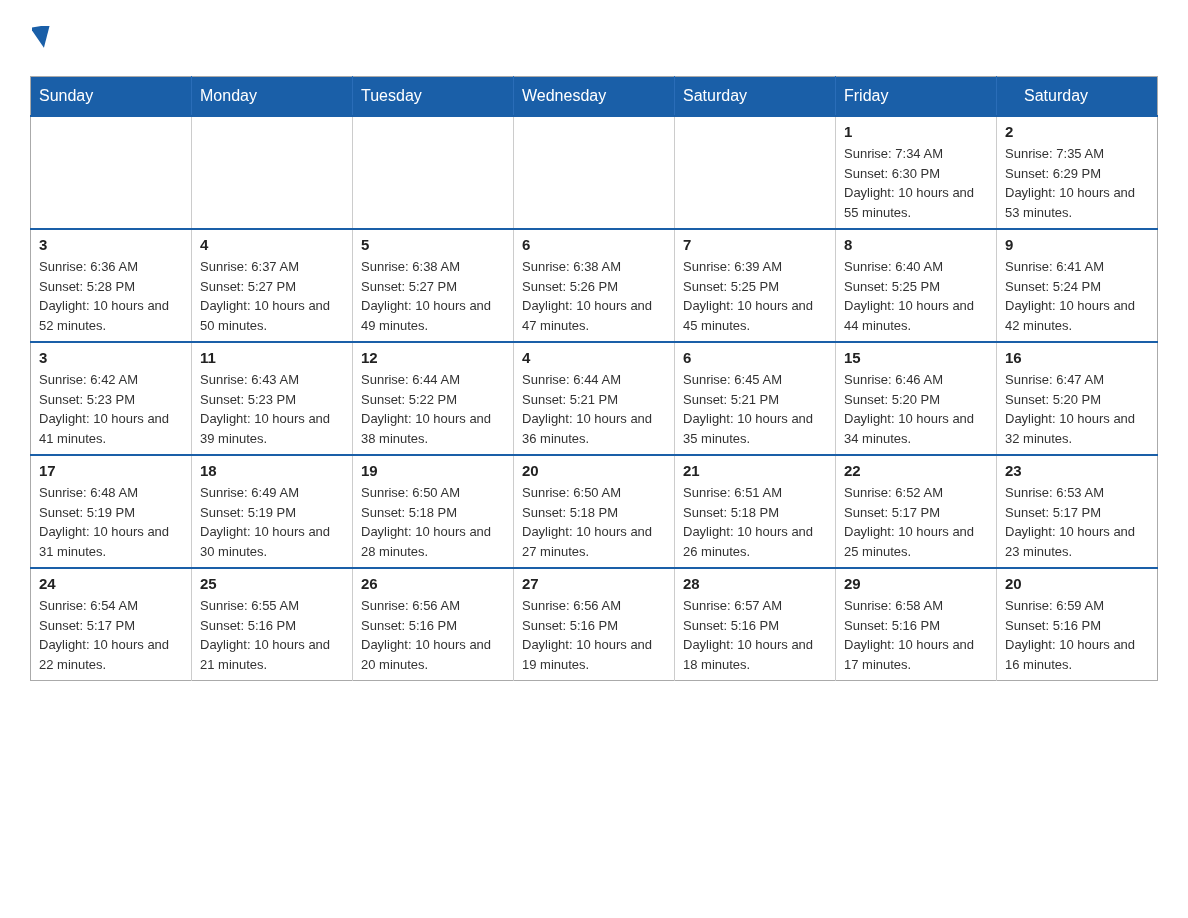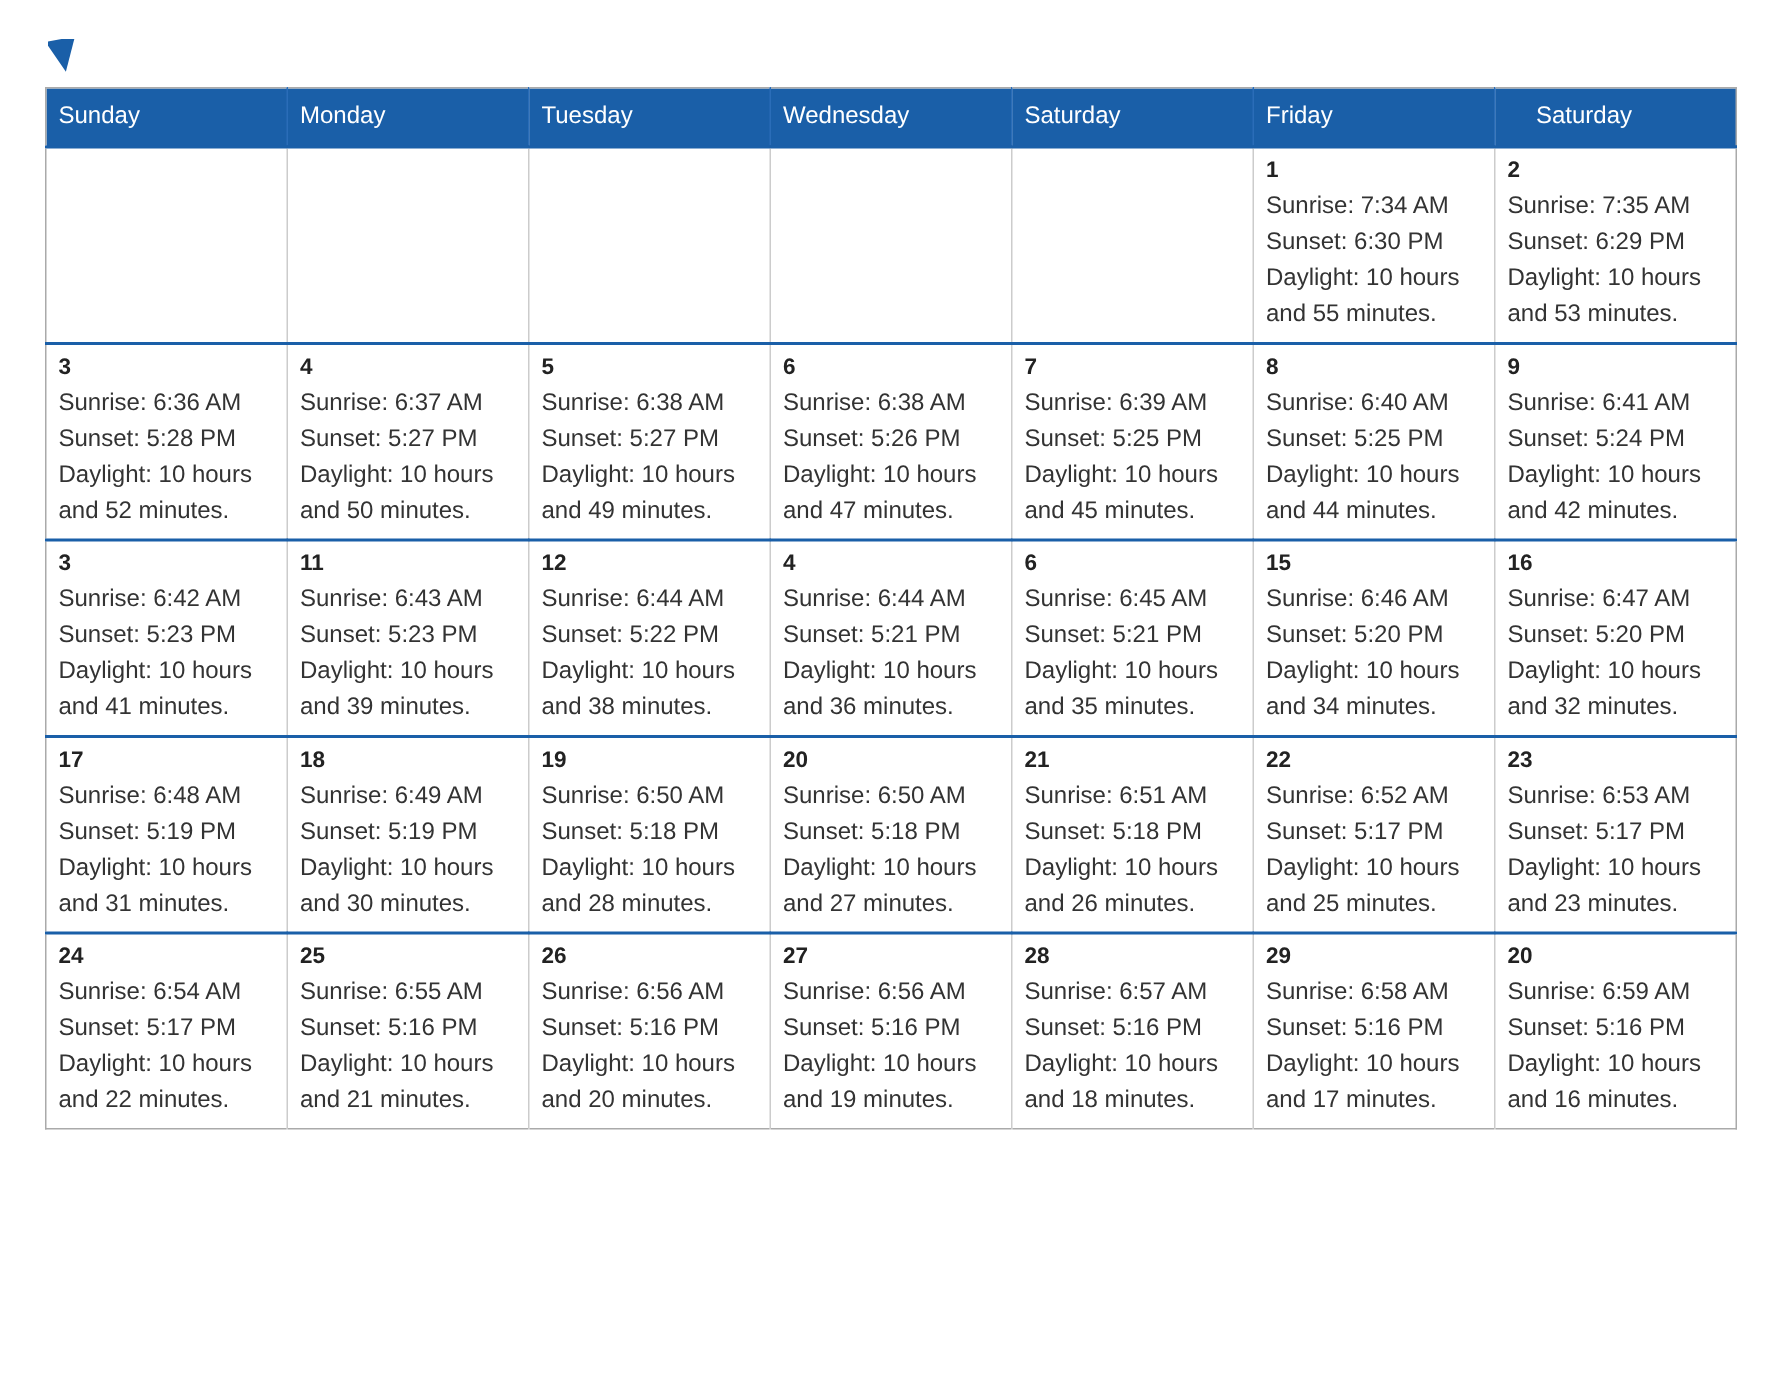--- a/index.html
+++ b/index.html
@@ -61,21 +61,21 @@
       font-size: 20px;
       color: #444;
       margin-top: 4px;
     }
 
     
     .calendar {
       width: 100%;
       border-collapse: collapse;
       border: 1px solid #aaa;
-      margin-top: 10px;
+      margin-top: 28px;
     }
 
     .calendar thead tr {
       background-color: #1a5fa8;
     }
 
     .calendar thead th {
       color: #fff;
       font-size: 16px;
       font-weight: normal;
@@ -109,21 +109,21 @@
 
     .day-number {
       font-size: 15px;
       font-weight: bold;
       color: #222;
       display: block;
       margin-bottom: 4px;
     }
 
     .day-info {
-      font-size: 16px;
+      font-size: 13px;
       line-height: 1.5;
       color: #333;
     }
 
     .empty-cell {
       background: #fff;
     }
   </style>
 </head>
 <body>

